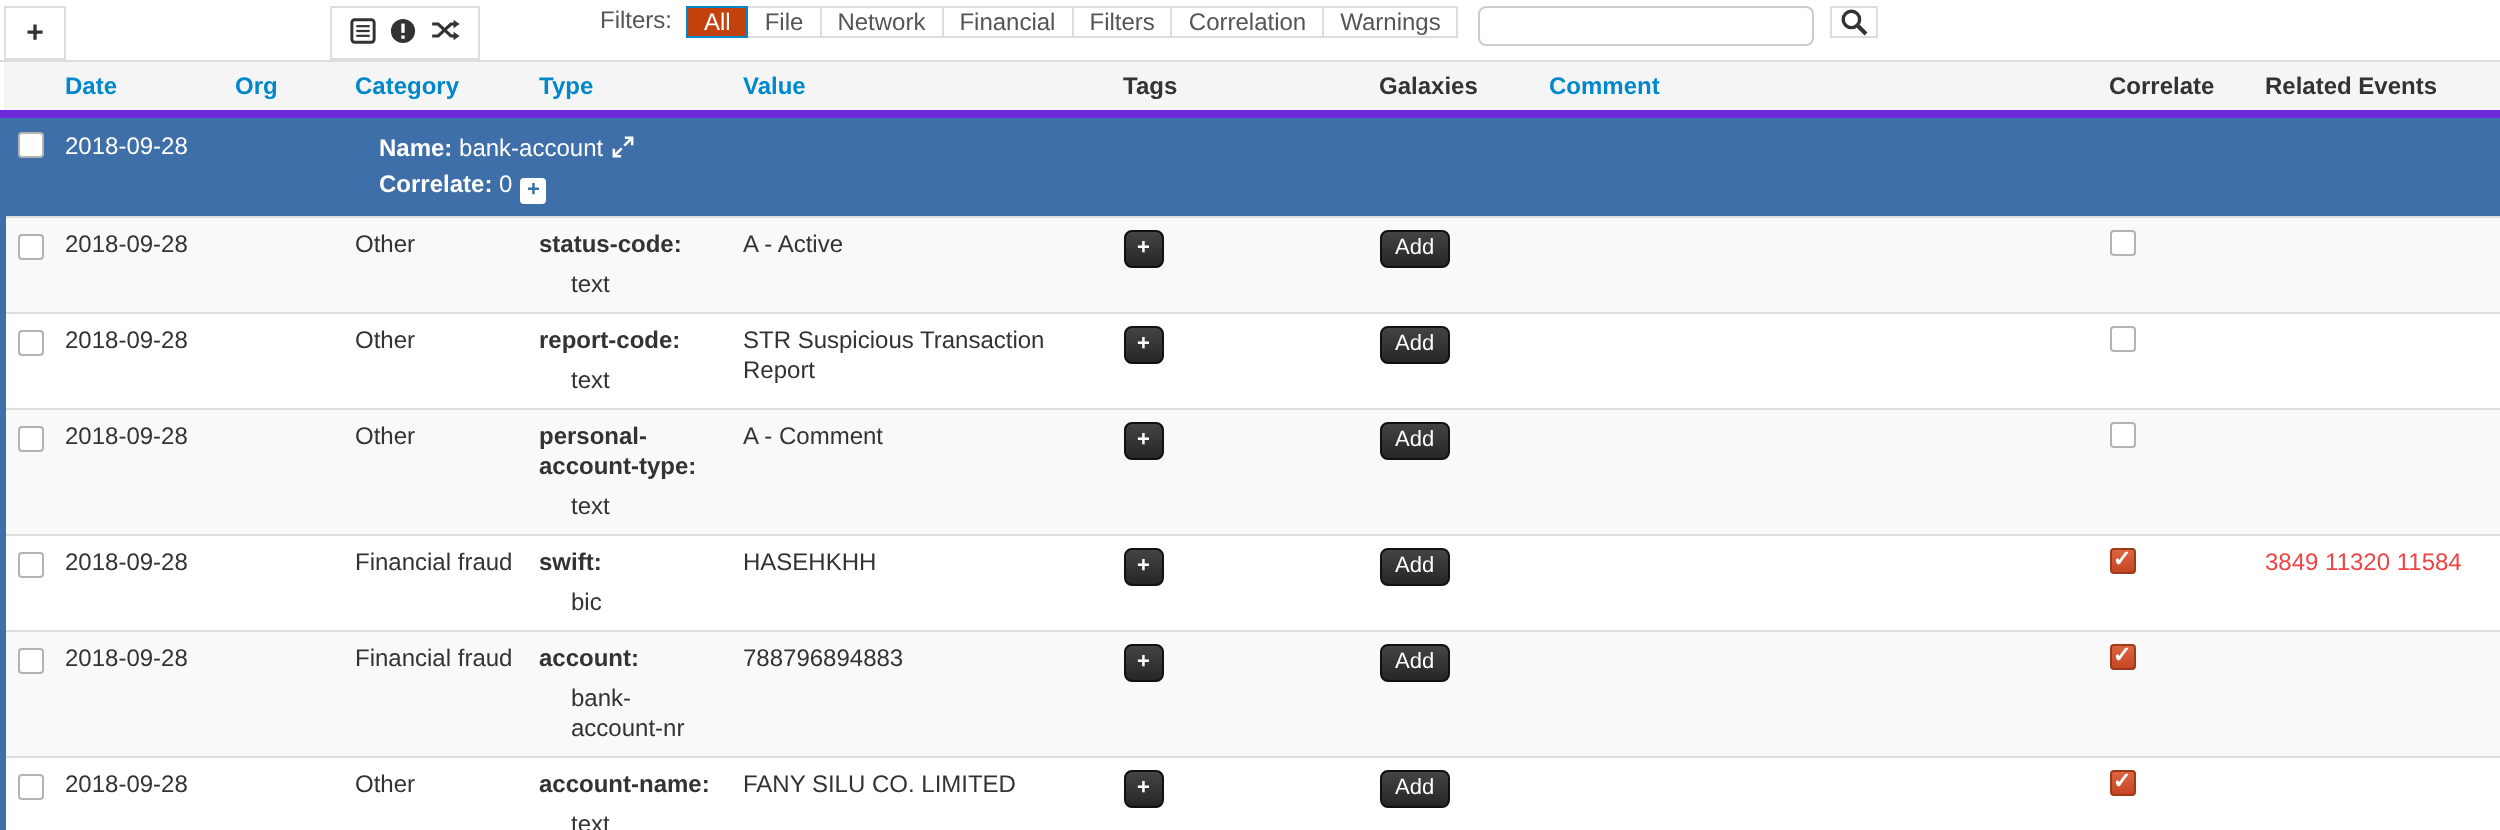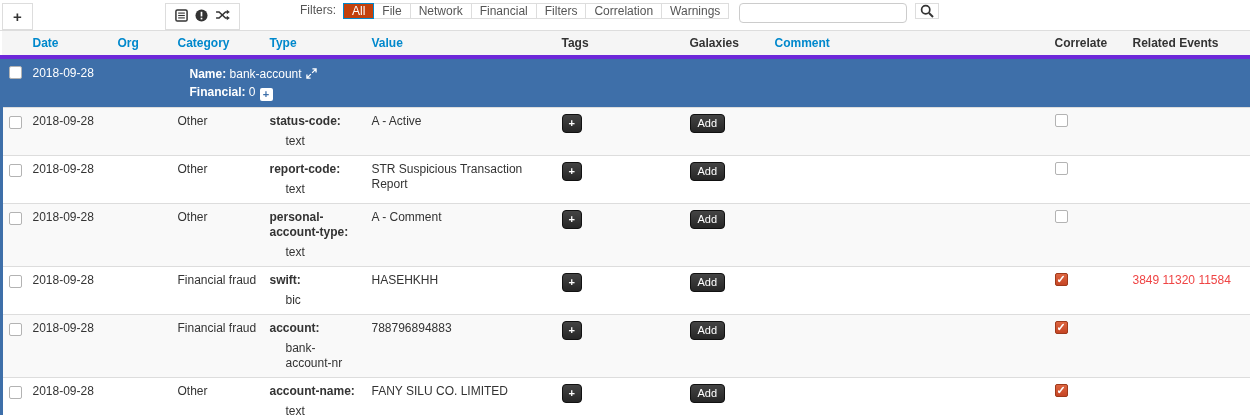--- a/index.html
+++ b/index.html
@@ -153,21 +153,21 @@
       <td>2018-09-28</td>
       <td></td>
       <td colspan="8">
         <div class="obj-line">
           <span class="obj-label">Name:</span>
           <span>bank-account</span><span class="expand-ic"><svg width="11" height="11" viewBox="0 0 12 12">
                 <path d="M7 1 h4 v4 M11 1 L6.7 5.3 M5 11 H1 V7 M1 11 L5.3 6.7" stroke="#fff" stroke-width="1.4" fill="none"></path>
               </svg></span>
         </div>
         <div class="obj-line">
-          <span class="obj-label">Financial:</span>
+          <span class="obj-label">Correlate:</span>
           <span>0</span><span class="plus-square">+</span>
         </div>
       </td>
     </tr>
 
     <tr class="attr-row striped">
       <td class="cb-cell"><input type="checkbox" style=""></td>
       <td>2018-09-28</td>
       <td></td>
       <td>Other</td>

